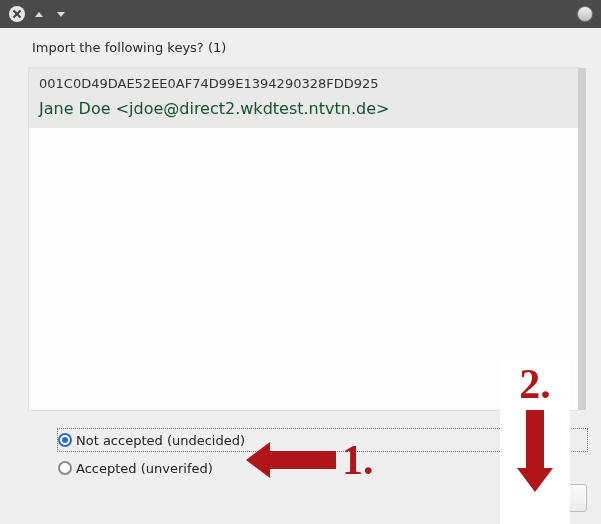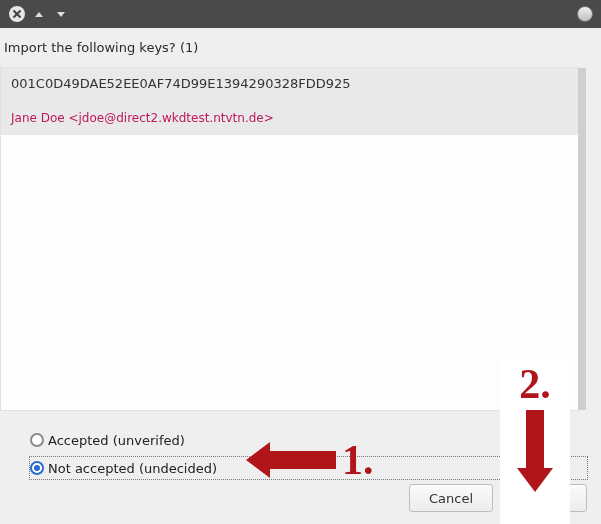--- a/index.html
+++ b/index.html
@@ -9,28 +9,28 @@
 .tb-btn{width:18px;height:18px;display:flex;align-items:center;justify-content:center;margin-right:4px}
 .tb-close{width:16px;height:16px;border-radius:50%;background:#e6e6e6;position:relative}
 .tb-close::before,.tb-close::after{content:"";position:absolute;left:7px;top:3px;width:2px;height:10px;background:#444}
 .tb-close::before{transform:rotate(45deg)}
 .tb-close::after{transform:rotate(-45deg)}
 .chev{width:0;height:0;border-left:4px solid transparent;border-right:4px solid transparent}
 .chev.up{border-bottom:5px solid #dcdcdc}
 .chev.down{border-top:5px solid #dcdcdc}
 .tb-user{margin-left:auto;width:16px;height:16px;border-radius:50%;background:linear-gradient(#f0f0f0,#bfbfbf);border:1px solid #777}
 
-.client{position:relative;height:496px;background:#efefef;padding:10px 14px 14px 0}
+.client{position:relative;height:496px;background:#efefef;padding:10px 14px 14px 28px}
 
 .prompt{margin:2px 0 12px 4px;color:#2a2a2a}
 
 .key-list{position:relative;border:1px solid #e1e1e1;background:#fdfdfd;height:344px;margin-right:8px}
 .key-card{background:#e9e9e9;padding:8px 10px 10px 10px}
 .fpr{font-weight:normal;color:#333;font-size:13px;word-break:break-all}
-.uid{margin-top:20px;color:#be185d;font-size:12px}
+.uid{margin-top:8px;color:#14532d;font-size:16px}
 .vscroll{position:absolute;top:0;right:-8px;width:8px;height:100%;background:#cfcfcf}
 
 .radio-group{margin:18px 0 0 30px}
 .radio-row{display:flex;align-items:center;height:22px;margin-bottom:6px}
 .radio{width:14px;height:14px;border:2px solid #2a6cc9;border-radius:50%;display:flex;align-items:center;justify-content:center;background:#fff;flex:0 0 auto}
 .radio.unchecked{border-color:#8a8a8a}
 .radio .dot{width:6px;height:6px;border-radius:50%;background:#2a6cc9}
 .radio-label{margin-left:4px}
 .radio-row.focused{outline:1px dotted #777;outline-offset:0;padding-right:330px}
 
@@ -70,34 +70,33 @@
 
   <div class="key-list">
     <div class="key-card">
       <div class="fpr">001C0D49DAE52EE0AF74D99E1394290328FDD925</div>
       <div class="uid">Jane Doe &lt;jdoe@direct2.wkdtest.ntvtn.de&gt;</div>
     </div>
     <div class="vscroll"></div>
   </div>
 
   <div class="radio-group">
-    <label class="radio-row">
-      <span class="radio unchecked"></span>
-      <span class="radio-label">Accepted (unverifed)</span>
-    </label>
     <label class="radio-row focused">
       <span class="radio">
           <span class="dot"></span>
         </span>
       <span class="radio-label">Not accepted (undecided)</span>
     </label>
+    <label class="radio-row">
+      <span class="radio unchecked"></span>
+      <span class="radio-label">Accepted (unverifed)</span>
+    </label>
   </div>
 
   <div class="btnbar">
-    <div class="btn">Cancel</div>
     <div class="btn">OK</div>
   </div>
 
   <div class="ann" style="left:246px;top:408px;display:flex;align-items:center">
     <div class="arrow-h">
       <div class="head"></div>
         <div class="shaft"></div>
     </div>
     <span class="num" style="margin-left:6px">1.</span>
   </div>

